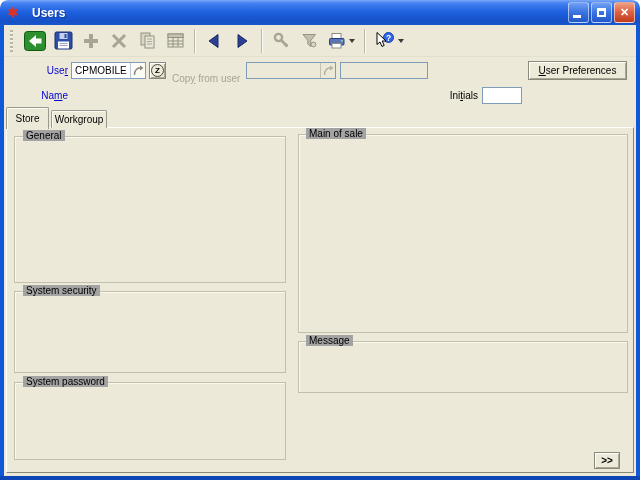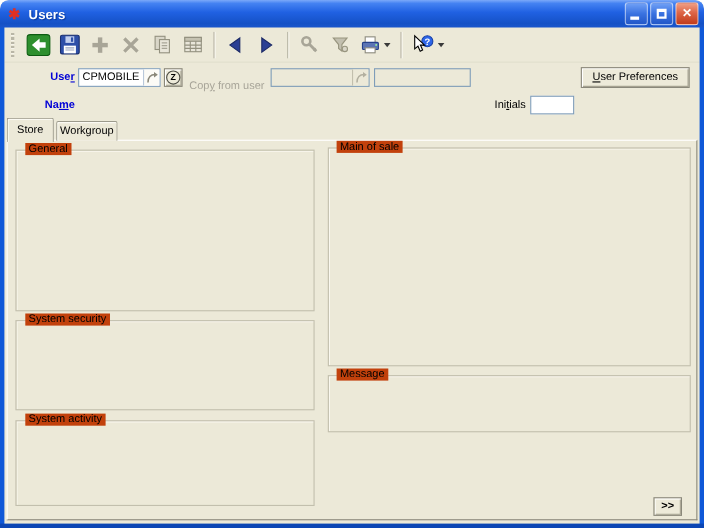--- a/index.html
+++ b/index.html
@@ -3,21 +3,21 @@
 <meta charset="utf-8">
 <style>
   * { margin:0; padding:0; box-sizing:border-box; }
   body { font-family:"Liberation Sans", sans-serif; background:#fff; }
   .window { position:relative; width:640px; height:480px; background:#ECE9D8; overflow:hidden;
             border-radius:8px 8px 0 0; font-size:10px; color:#000; }
   .border-strip { position:absolute; background:#0F58D8; z-index:50; }
   .titlebar { position:absolute; left:0; top:0; width:640px; height:25px; z-index:60;
               background:linear-gradient(180deg,#7CA9F9 0%,#4583F2 12%,#2061E2 45%,#1551C6 85%,#1A56CC 100%);
               border-radius:7px 7px 0 0; display:flex; align-items:center; padding:0 5px; }
-  .title-text { color:#fff; font-size:12px; font-weight:bold; margin-left:5px;
+  .title-text { color:#fff; font-size:12px; font-weight:bold; margin-left:11px;
                 text-shadow:1px 1px 1px #0A3A9E; }
   .app-icon { width:16px; height:16px; display:flex; align-items:center; justify-content:center;
               color:#E03024; font-size:13px; font-weight:bold; }
   .caption-btns { margin-left:auto; display:flex; gap:2px; }
   .cap-btn { width:21px; height:21px; border-radius:3px; border:1px solid rgba(255,255,255,.55);
              background:linear-gradient(180deg,#70A1F6 0%,#3A72E0 50%,#2257C8 100%);
              display:flex; align-items:center; justify-content:center; position:relative; }
   .cap-btn.close { background:linear-gradient(180deg,#F0A086 0%,#DD6547 45%,#C03C1B 100%); }
   .glyph-min { position:absolute; left:4px; bottom:4px; width:8px; height:3px; background:#fff; }
   .glyph-max { width:9px; height:9px; border:2px solid #fff; border-top-width:3px; }
@@ -28,21 +28,21 @@
   .grip { width:3px; height:22px; margin-right:8px;
           background:repeating-linear-gradient(180deg,#B9B6A6 0 2px,#F6F4EA 2px 3px,#ECE9D8 3px 4px); }
   .tbtn { width:28px; height:26px; display:flex; align-items:center; justify-content:center; gap:2px; }
   .tsep { width:1px; height:24px; background:#BAB7A7; box-shadow:1px 0 0 #FBFAF3; margin:0 5px; }
   .darr { width:0; height:0; border-left:3px solid transparent; border-right:3px solid transparent;
           border-top:4px solid #3A3A3A; }
 
   .lbl { position:absolute; white-space:nowrap; line-height:13px; }
   .lbl.r { text-align:right; }
   .link { color:#0101D6; }
-  .blue-bold { color:#0101D6; font-weight:bold; }
+  .blue-bold { color:#0101D6; font-weight:normal; }
   .dis { color:#A7A498; }
   .in { position:absolute; height:17px; background:#fff; border:1px solid #7F9DB9;
         padding:1px 3px; overflow:hidden; white-space:nowrap; line-height:13px; }
   .in.gray { background:#ECE9D8; }
   .ro { position:absolute; height:17px; background:#ECE9D8; border:1px solid #7F9DB9;
         padding:1px 3px; overflow:hidden; white-space:nowrap; line-height:13px; }
   .val { display:block; overflow:hidden; white-space:nowrap; }
   .mag { position:absolute; right:0; top:0; width:16px; height:15px; display:flex;
          align-items:center; justify-content:center; background:#fff; }
   .corner { position:absolute; right:0; top:0; width:15px; height:15px; display:flex;
@@ -59,21 +59,21 @@
   .cbmark { font-size:12px; font-weight:bold; color:#1C1C1C; line-height:10px; margin-top:-1px; }
 
   .tab { position:absolute; top:110px; height:18px; background:#ECE9D8;
          border:1px solid #9C9A8C; border-bottom:none; border-radius:2px 2px 0 0;
          display:flex; align-items:center; justify-content:center;
          box-shadow:inset 1px 1px 0 #FBFAF3; z-index:2; }
   .tab.sel { top:107px; height:22px; z-index:4; }
   .panel { position:absolute; left:6px; top:127px; width:628px; height:346px; background:#ECE9D8;
            border:1px solid; border-color:#FFFFFF #8A887A #8A887A #FFFFFF; z-index:1; }
   .group { position:absolute; border:1px solid #C2BFAD; box-shadow:1px 1px 0 #FAF8EF inset; z-index:2; }
-  .glabel { position:absolute; background:#c2410c; padding:0 3px; white-space:nowrap; z-index:3; }
+  .glabel { position:absolute; background:#a3a3a3; padding:0 3px; white-space:nowrap; z-index:3; }
   u { text-decoration:underline; }
 </style>
 </head>
 <body>
 
 <div class="window">
 
   <div class="border-strip" style="left:0;top:20px;width:4px;height:460px"></div>
   <div class="border-strip" style="right:0;top:20px;width:4px;height:460px"></div>
   <div class="border-strip" style="left:0;bottom:0;width:640px;height:4px;background:#0C46B4"></div>
@@ -302,21 +302,21 @@
     </span>
   <span class="lbl r" style="left:10px;top:350px;width:76px">Last pwd change</span>
   <div class="ro" style="left:89px;top:347px;width:94px">
     <span class="val"></span>
   </div>
   <div class="btn" style="left:196px;top:345px;width:70px;height:19px">
     <span>Set <u>P</u>assword</span>
   </div>
 
   <div class="group" style="left:14px;top:382px;width:272px;height:78px"></div>
-  <span class="glabel" style="left:23px;top:376px">System activity</span>
+  <span class="glabel" style="left:23px;top:376px">System password</span>
   <span class="lbl r" style="left:10px;top:399px;width:84px">Last login</span>
   <div class="ro" style="left:97px;top:396px;width:92px">
       <span class="val">8/3/2011 8:33 AM</span>
     </div>
   <span class="lbl r" style="left:10px;top:421px;width:84px">Last workgroup</span>
   <div class="ro" style="left:97px;top:418px;width:92px">
       <span class="val">1</span>
     </div>
   <span class="lbl r" style="left:10px;top:443px;width:84px">Last workstation</span>
   <div class="ro" style="left:97px;top:440px;width:92px">

